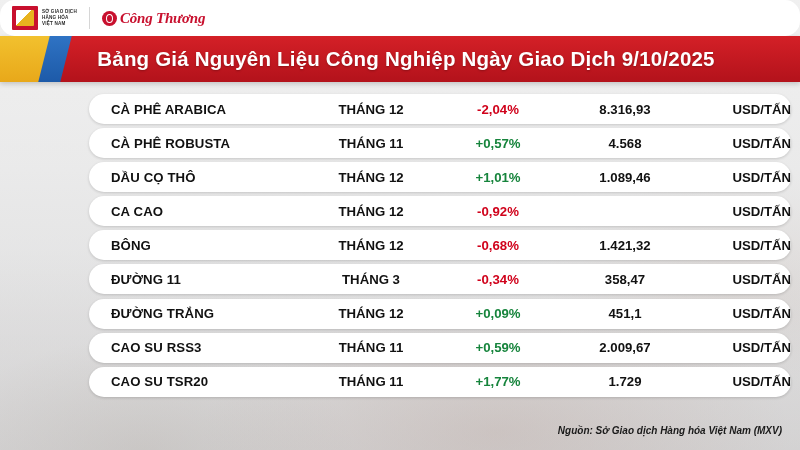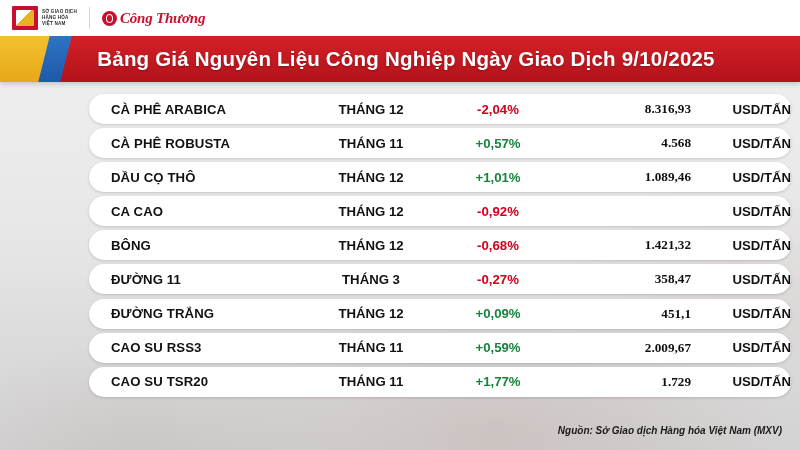--- a/index.html
+++ b/index.html
@@ -39,20 +39,21 @@
   
   .header {
     position: absolute;
     left: 0; top: 0;
     width: 800px;
     height: 36px;
     background: #ffffff;
     display: flex;
     align-items: center;
     z-index: 6;
+    border-radius: 15px;
   }
   .brand {
     display: flex;
     align-items: center;
     padding-left: 12px;
     gap: 8px;
   }
   .mxv-logo {
     display: flex;
     align-items: center;
@@ -187,22 +188,21 @@
   .c-month {
     width: 132px;
     text-align: center;
   }
   .c-change {
     width: 122px;
     text-align: center;
   }
   .c-price {
     width: 132px;
-    text-align: right;
-    font-family: Liberation Serif, serif;
+    text-align: center;
   }
   .c-unit {
     flex: 1;
     text-align: right;
     padding-left: 16px;
     box-sizing: border-box;
   }
   .up { color: #16843c; }
   .down { color: #d0021b; }
 
@@ -294,21 +294,21 @@
       <div class="c-name">BÔNG</div>
       <div class="c-month">THÁNG 12</div>
       <div class="c-change down">-0,68%</div>
       <div class="c-price">1.421,32</div>
       <div class="c-unit">USD/TẤN</div>
     </div>
 
     <div class="row">
       <div class="c-name">ĐƯỜNG 11</div>
       <div class="c-month">THÁNG 3</div>
-      <div class="c-change down">-0,27%</div>
+      <div class="c-change down">-0,34%</div>
       <div class="c-price">358,47</div>
       <div class="c-unit">USD/TẤN</div>
     </div>
 
     <div class="row">
       <div class="c-name">ĐƯỜNG TRẮNG</div>
       <div class="c-month">THÁNG 12</div>
       <div class="c-change up">+0,09%</div>
       <div class="c-price">451,1</div>
       <div class="c-unit">USD/TẤN</div>

